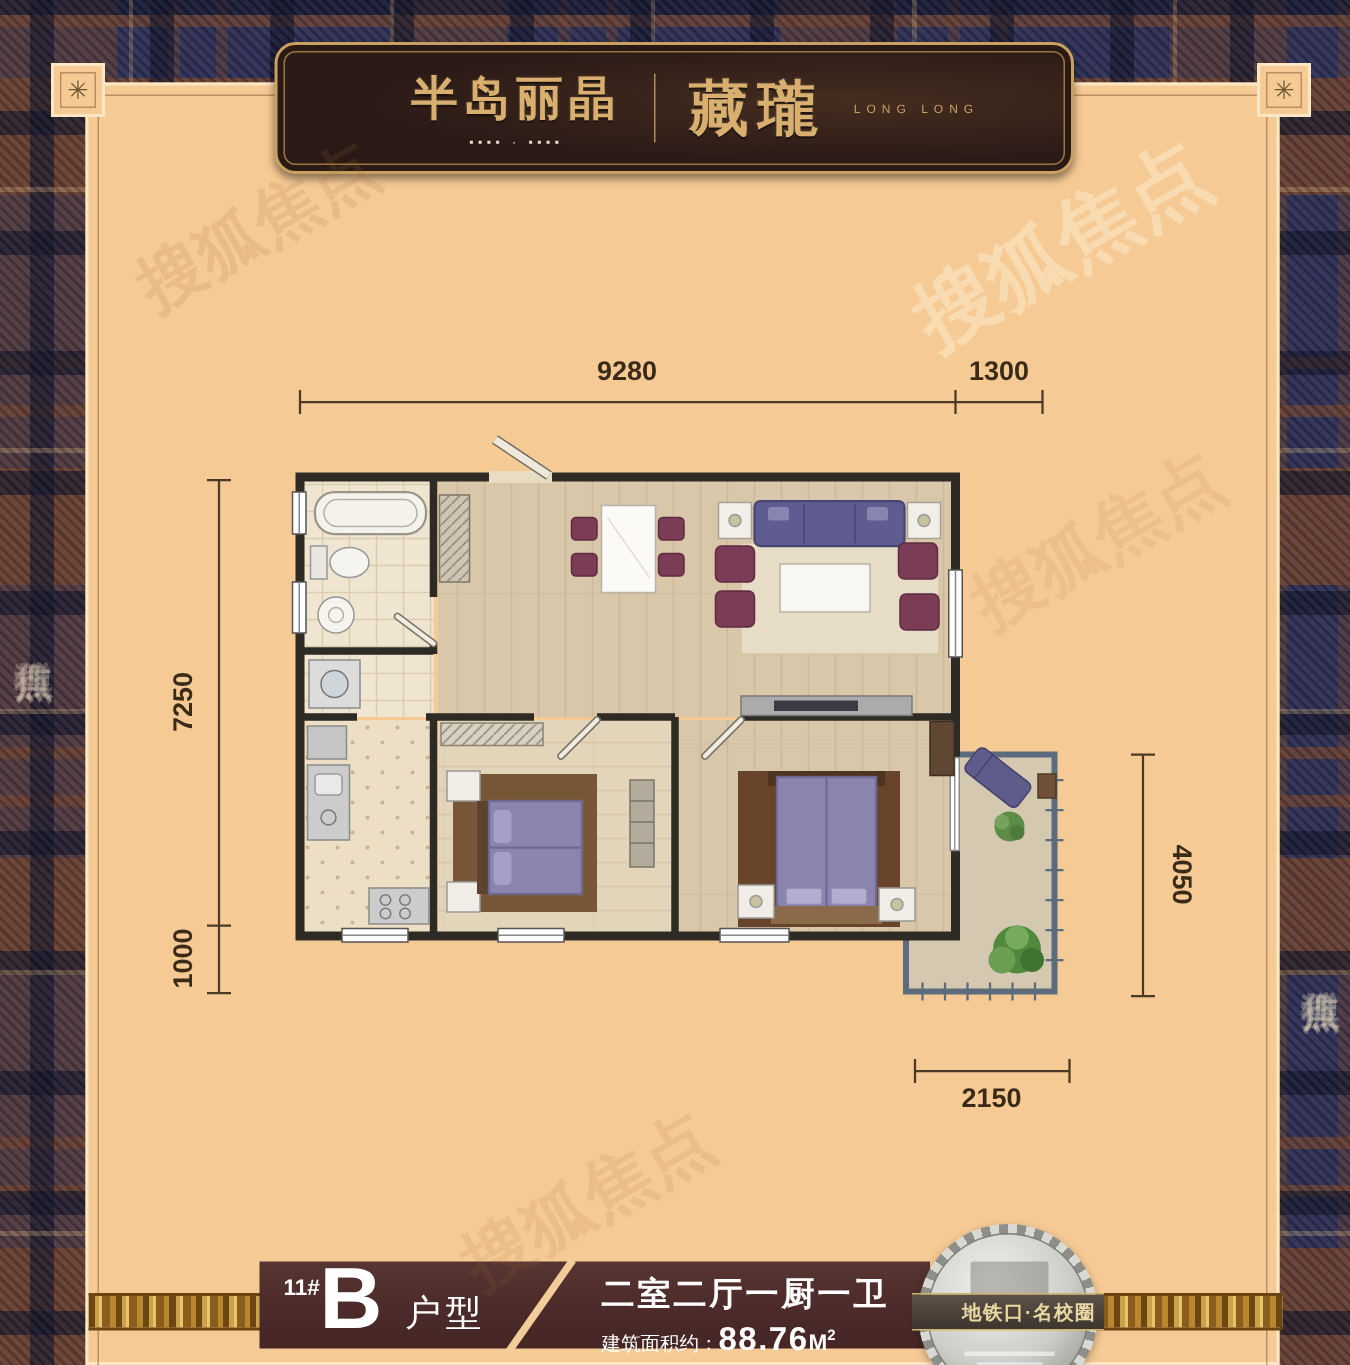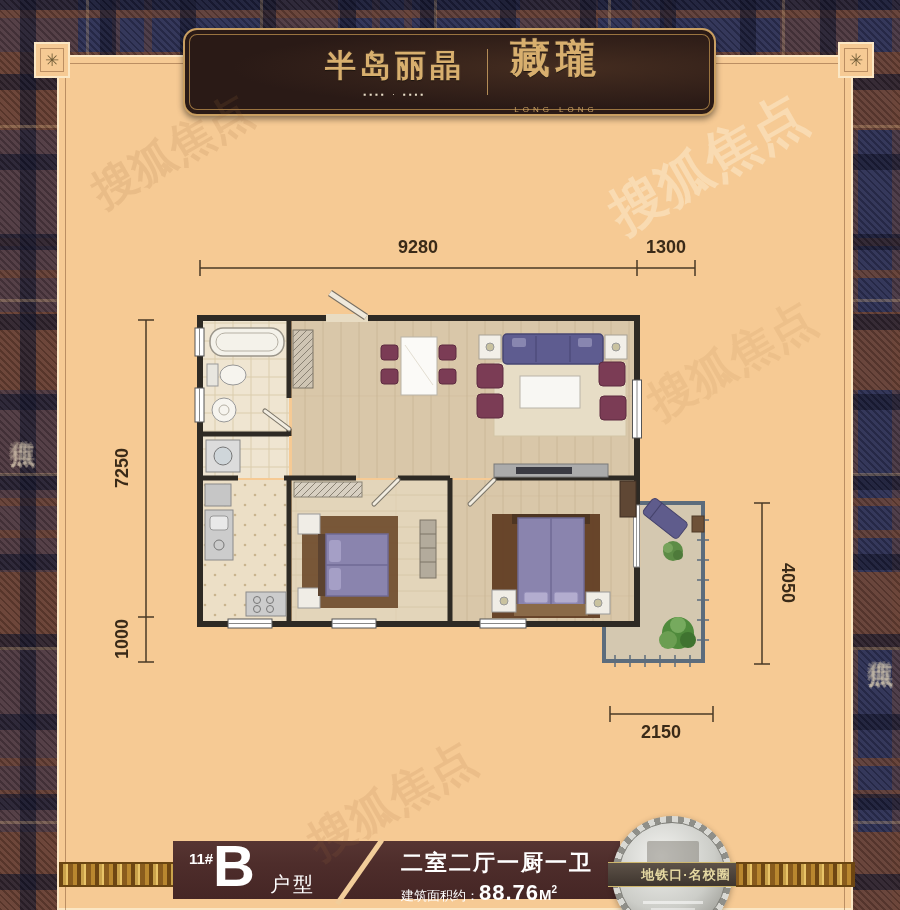--- a/index.html
+++ b/index.html
@@ -42,42 +42,42 @@
     display:flex;align-items:center;justify-content:center;gap:22px;padding-left:28px;
   }
   .logo-left{display:flex;flex-direction:column;align-items:center;}
   .logo-left .main{
     font-family:"DejaVu Serif","Liberation Serif",serif;font-weight:bold;
     font-size:31px;letter-spacing:4px;color:#d8af6e;
     text-shadow:0 1px 1px rgba(0,0,0,.6), 0 0 2px rgba(255,220,160,.25);
   }
   .logo-left .sub{font-size:8px;letter-spacing:3px;color:#e9dfc9;margin-top:3px;}
   .plaque-divider{width:1px;height:46px;background:rgba(201,159,98,.85);}
-  .logo-right{display:flex;flex-direction:column;align-items:center;gap:18px;}
+  .logo-right{display:flex;align-items:center;gap:18px;}
   .logo-right .main{
     font-family:"DejaVu Serif","Liberation Serif",serif;font-weight:bold;
     font-size:40px;letter-spacing:6px;color:#d8af6e;
     text-shadow:0 1px 1px rgba(0,0,0,.65), 0 0 2px rgba(255,220,160,.3);
   }
   .logo-right .sub{font-size:8px;letter-spacing:4px;color:#c9a063;margin-top:1px;}
   
   .gold-band{
     position:absolute;left:59px;top:862px;width:796px;height:25px;box-sizing:border-box;
     background:repeating-linear-gradient(90deg,#6e4612 0 4px,#caa24b 4px 7px,#e9c468 7px 9px,#8a5c1d 9px 14px,#b9872f 14px 18px);
     border-top:2px solid #6a4512;border-bottom:2px solid #6a4512;
   }
   
   .footer-bar{
     position:absolute;left:173px;top:841px;width:447px;height:58px;
     background:linear-gradient(#573532,#4e2d2b 40%,#452625);
     color:#fff;z-index:5;
   }
   .fb-num{position:absolute;left:16px;top:9px;font-size:15px;font-weight:bold;}
   .fb-letter{position:absolute;left:40px;top:-6px;font-size:58px;font-weight:bold;line-height:61px;}
-  .fb-suffix{position:absolute;left:97px;top:30px;font-size:20px;letter-spacing:3px;}
+  .fb-suffix{position:absolute;left:97px;top:18px;font-size:24px;letter-spacing:3px;}
   .fb-slash{position:absolute;left:184px;top:-8px;width:5px;height:78px;background:#f2cd9a;transform:rotate(35deg);}
   .fb-right{position:absolute;left:228px;top:7px;width:200px;display:flex;flex-direction:column;}
   .fb-layout{font-size:22px;font-weight:bold;letter-spacing:2px;white-space:nowrap;}
   .fb-area{margin-top:2px;white-space:nowrap;display:flex;align-items:baseline;}
   .fb-area .lbl{font-size:13px;}
   .fb-area .val{font-size:22px;font-weight:bold;letter-spacing:1px;}
   .fb-area .unit{font-size:15px;font-weight:bold;}
   .fb-area .sup{font-size:10px;font-weight:bold;position:relative;top:-7px;}
   
   .badge{position:absolute;left:612px;top:816px;width:120px;height:120px;z-index:6;}

